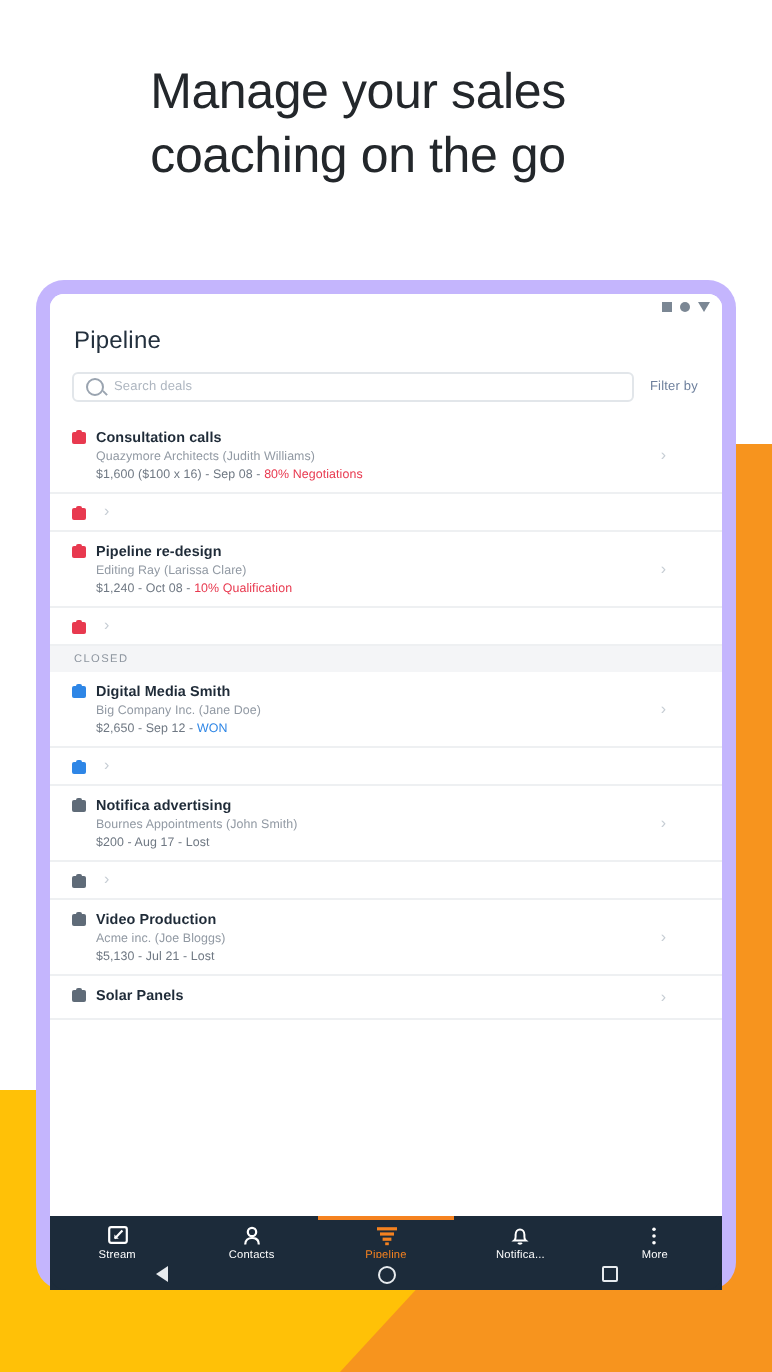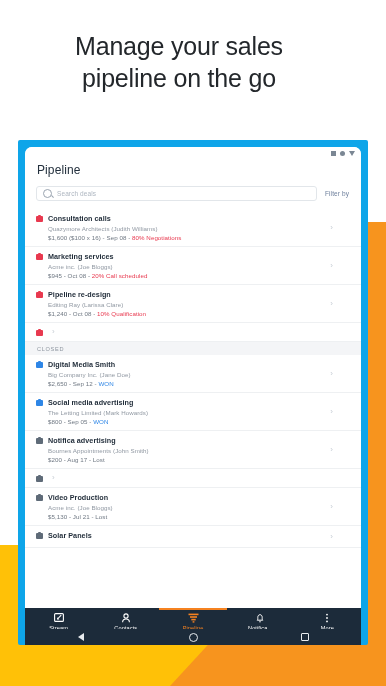--- a/index.html
+++ b/index.html
@@ -57,22 +57,22 @@
     letter-spacing: -0.2px;
   }
   .headline .l2 { display: block; }
   
   .device {
     position: absolute;
     left: 18px;
     top: 140px;
     width: 350px;
     height: 505px;
-    background: #0ea5e9;
-    border-radius: 2px;
+    background: #c4b5fd;
+    border-radius: 14px;
     z-index: 3;
     box-sizing: border-box;
     padding: 7px 7px 0 7px;
   }
   .screen {
     position: relative;
     width: 336px;
     height: 461px;
     background: #ffffff;
     border-radius: 7px 7px 0 0;
@@ -301,21 +301,21 @@
 
   <div class="orange-bottom-wrap">
     <svg width="386" height="141" viewBox="0 0 386 141">
       <rect x="0" y="0" width="386" height="141" fill="#FFC107"></rect>
       <path d="M386,0 L386,141 L170,141 L300,0 Z" fill="#F7941E"></path>
     </svg>
   </div>
 
   <div class="headline">
     <span class="l1">Manage your sales</span>
-    <span class="l2">pipeline on the go</span>
+    <span class="l2">coaching on the go</span>
   </div>
 
   <div class="device">
     <div class="screen">
 
       <div class="statusbar">
         <span class="sb-sq"></span>
         <span class="sb-dot"></span>
         <span class="sb-tri"></span>
       </div>
@@ -337,25 +337,20 @@
           <div class="deal-body">
             <div class="deal-title">Consultation calls</div>
             <div class="deal-company">Quazymore Architects (Judith Williams)</div>
             <div class="deal-meta"><span>$1,600 ($100 x 16) - Sep 08 - </span><span class="stage-open">80% Negotiations</span></div>
           </div>
           <span class="chev">›</span>
         </div>
 
         <div class="deal">
           <span class="briefcase bc-open"></span>
-          <div class="deal-body">
-            <div class="deal-title">Marketing services</div>
-            <div class="deal-company">Acme inc. (Joe Bloggs)</div>
-            <div class="deal-meta"><span>$945 - Oct 08 - </span><span class="stage-open">20% Call scheduled</span></div>
-          </div>
           <span class="chev">›</span>
         </div>
 
         <div class="deal">
           <span class="briefcase bc-open"></span>
           <div class="deal-body">
             <div class="deal-title">Pipeline re-design</div>
             <div class="deal-company">Editing Ray (Larissa Clare)</div>
             <div class="deal-meta"><span>$1,240 - Oct 08 - </span><span class="stage-open">10% Qualification</span></div>
           </div>
@@ -374,25 +369,20 @@
           <div class="deal-body">
             <div class="deal-title">Digital Media Smith</div>
             <div class="deal-company">Big Company Inc. (Jane Doe)</div>
             <div class="deal-meta"><span>$2,650 - Sep 12 - </span><span class="stage-won">WON</span></div>
           </div>
           <span class="chev">›</span>
         </div>
 
         <div class="deal">
           <span class="briefcase bc-won"></span>
-          <div class="deal-body">
-            <div class="deal-title">Social media advertising</div>
-            <div class="deal-company">The Letting Limited (Mark Howards)</div>
-            <div class="deal-meta"><span>$800 - Sep 05 - </span><span class="stage-won">WON</span></div>
-          </div>
           <span class="chev">›</span>
         </div>
 
         <div class="deal">
           <span class="briefcase bc-lost"></span>
           <div class="deal-body">
             <div class="deal-title">Notifica advertising</div>
             <div class="deal-company">Bournes Appointments (John Smith)</div>
             <div class="deal-meta"><span>$200 - Aug 17 - </span><span class="stage-lost">Lost</span></div>
           </div>

